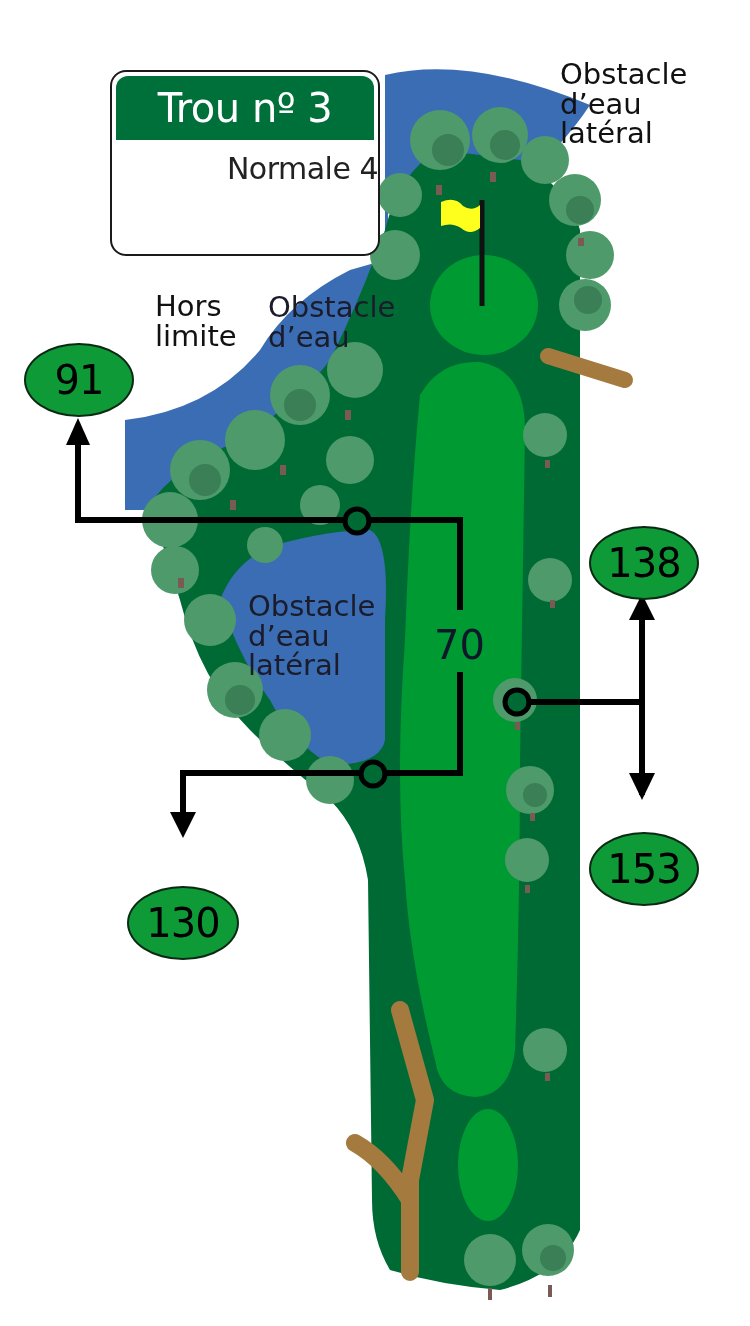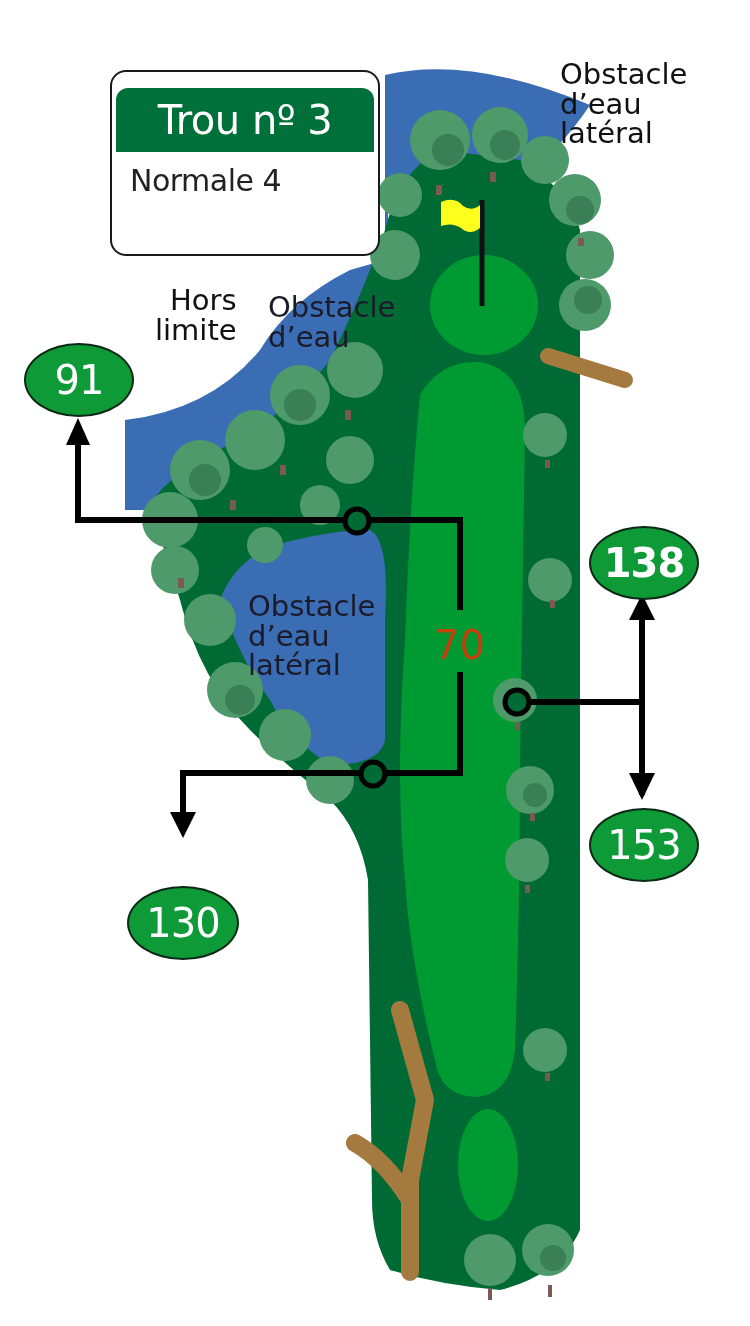--- a/index.html
+++ b/index.html
@@ -3,27 +3,27 @@
 <meta charset="utf-8">
 <style>
   html, body { margin: 0; padding: 0; background: #ffffff; }
   body { width: 750px; height: 1326px; position: relative; overflow: hidden;
          font-family: "DejaVu Sans", "Liberation Sans", sans-serif; }
   svg#course { position: absolute; left: 0; top: 0; }
   .lbl { position: absolute; font-family: "DejaVu Sans", sans-serif; line-height: 1.02; }
   .lbl-dark { color: #1b1b2a; }
   .sign { position: absolute; left: 110px; top: 70px; width: 270px; height: 186px;
           border: 2px solid #1a1a1a; border-radius: 16px; background: #fff; overflow: hidden; box-sizing: border-box; }
-  .sign-head { background: #00703a; color: #fff; height: 64px; margin: 16px 4px 0 4px; border-radius: 12px 12px 0 0;
+  .sign-head { background: #00703a; color: #fff; height: 64px; margin: 4px 4px 0 4px; border-radius: 12px 12px 0 0;
                font-size: 40px; display: flex; align-items: center; justify-content: center; letter-spacing: -0.5px; }
-  .sign-line { font-size: 30px; color: #222; text-align: left; line-height: 46px; letter-spacing: -0.5px; padding-left: 18px; }
+  .sign-line { font-size: 30px; color: #222; text-align: right; line-height: 46px; letter-spacing: -0.5px; padding-left: 18px; }
   .yard { position: absolute; background: #0f9a38; border: 2px solid #0b2a14; border-radius: 50%;
-          color: #ffffff; font-size: 40px; display: flex; align-items: center; justify-content: center;
+          color: #000000; font-size: 40px; display: flex; align-items: center; justify-content: center;
           box-sizing: border-box; letter-spacing: -1px; }
-  .mid-yard { position: absolute; color: #c2410c; font-size: 40px; }
+  .mid-yard { position: absolute; color: #0f172a; font-size: 40px; }
 </style>
 </head>
 <body>
 
 <svg id="course" width="750" height="1326" viewBox="0 0 750 1326" xmlns="http://www.w3.org/2000/svg">
 
   <path d="M385 75 Q470 55 590 105 Q560 150 520 180 L430 190 L385 200 Z" fill="#3a6db4"></path>
 
   <path d="M385 80 L385 260 L350 270 Q290 300 260 350 Q210 410 125 420 L125 510 L300 510 L330 420 L360 360 L390 300 Z" fill="#3a6db4"></path>
 
@@ -127,31 +127,31 @@
 <div class="sign">
   <div class="sign-head">Trou nº 3</div>
   <div class="sign-line" style="margin-top:6px">Normale 4</div>
 </div>
 
 <div class="lbl" style="left:560px;top:60px;font-size:29px;color:#111;">
   <div>Obstacle</div>
   <div>d’eau</div>
   <div>latéral</div>
 </div>
-<div class="lbl" style="left:155px;top:286px;font-size:29px;color:#111;text-align:right;">
+<div class="lbl" style="left:155px;top:292px;font-size:29px;color:#111;text-align:left;">
   <div>Hors</div>
   <div>limite</div>
 </div>
 <div class="lbl lbl-dark" style="left:268px;top:293px;font-size:29px;">
   <div>Obstacle</div>
   <div>d’eau</div>
 </div>
 <div class="lbl lbl-dark" style="left:248px;top:592px;font-size:29px;">
   <div>Obstacle</div>
   <div>d’eau</div>
   <div>latéral</div>
 </div>
 
 <div class="yard" style="left:24px;top:343px;width:110px;height:74px;">91</div>
 <div class="yard" style="left:127px;top:886px;width:112px;height:74px;">130</div>
-<div class="yard" style="left:589px;top:526px;width:110px;height:74px;font-weight:bold;">138</div>
-<div class="yard" style="left:589px;top:808px;width:110px;height:74px;">153</div>
+<div class="yard" style="left:589px;top:526px;width:110px;height:74px;">138</div>
+<div class="yard" style="left:589px;top:832px;width:110px;height:74px;">153</div>
 <div class="mid-yard" style="left:434px;top:622px;">70</div>
 
 </body></html>

